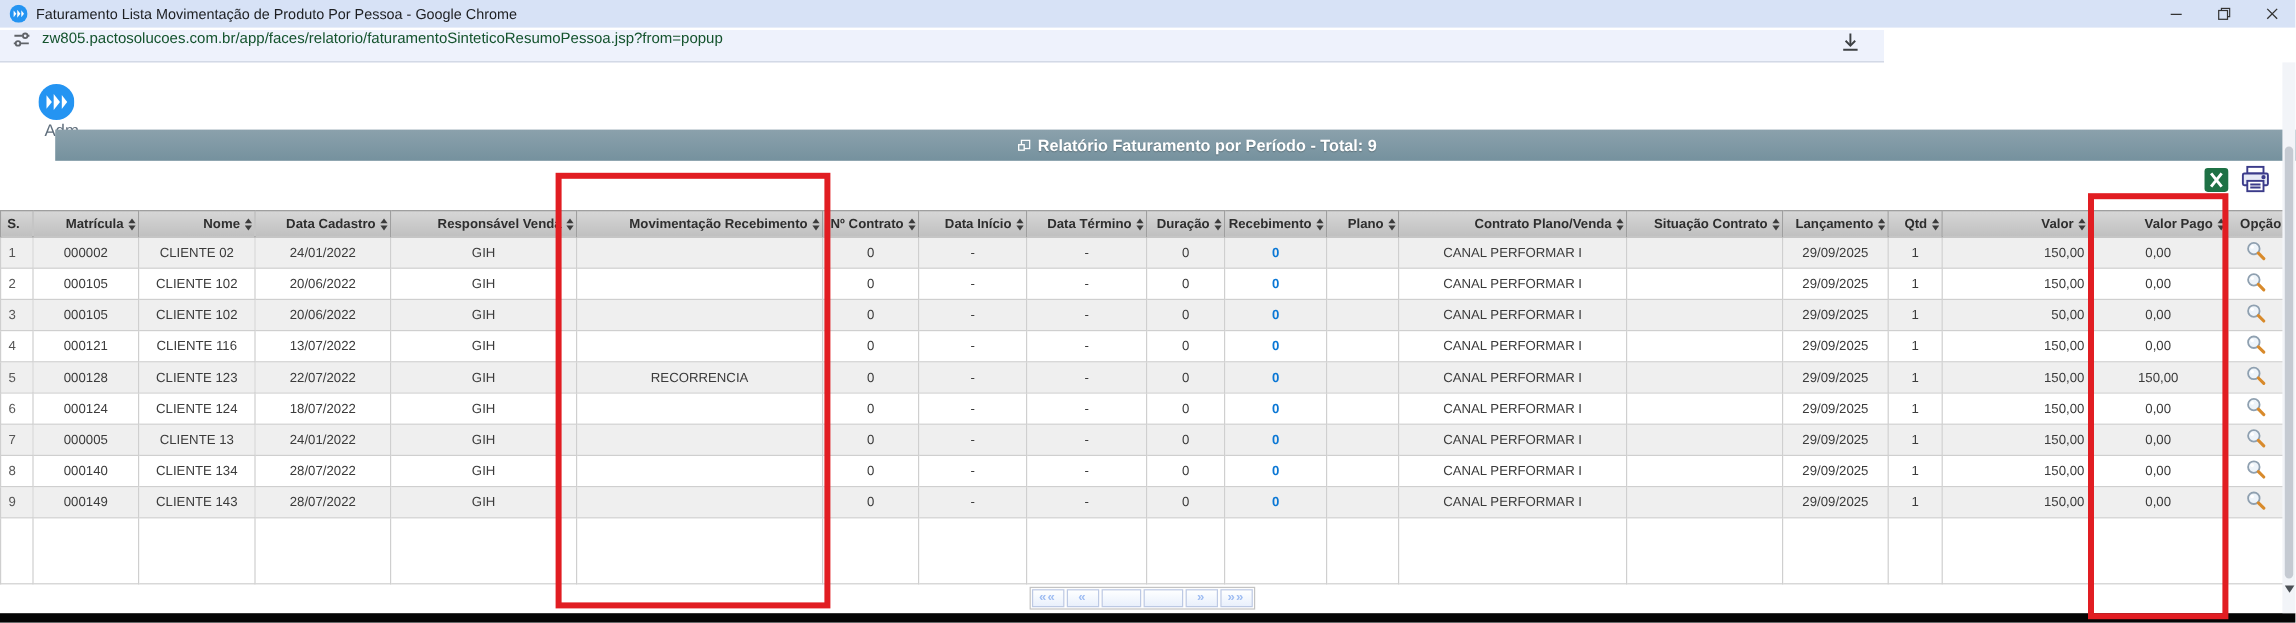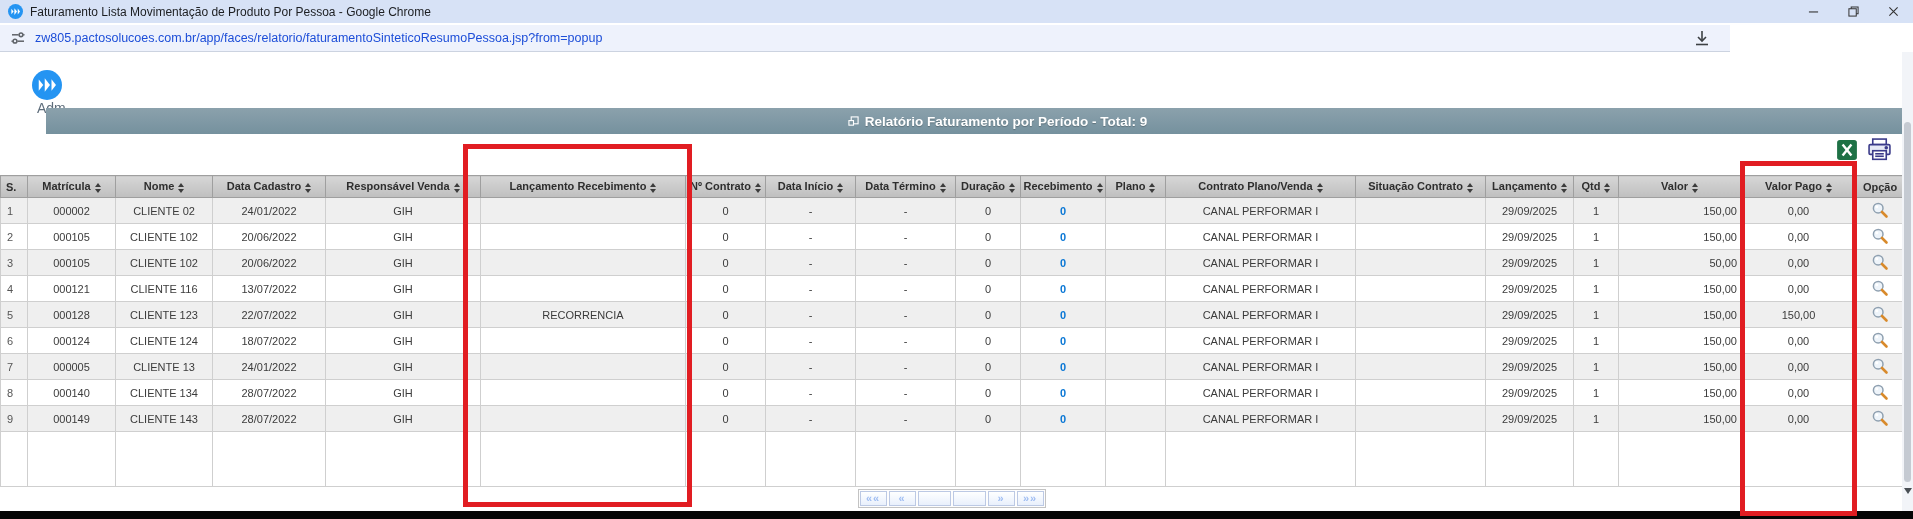--- a/index.html
+++ b/index.html
@@ -16,24 +16,24 @@
     position: absolute; left:0; top:0; width:1913px; height:23px;
     background: #d7e2f6;
     display: flex; align-items: center;
     padding-left: 8px; font-size: 12px; color: #1c1e21;
   }
   .favicon { width:15px; height:15px; display:inline-flex; margin-right:7px; }
   .titlebar .title { flex: 1 1 auto; white-space: nowrap; overflow: hidden; }
   .winbtns { display:flex; height:100%; }
   .wbtn { width:40px; height:100%; display:flex; align-items:center; justify-content:center; cursor:default; }
   .urlbar {
-    position:absolute; left:0; top:25px; width:1730px; height:27px;
+    position:absolute; left:0; top:25px; width:1570px; height:27px;
     background:#eef2fc; border-bottom:1px solid #ccd3e0;
-    display:flex; align-items:center; padding:0 10px;
-    font-size:12.5px; color:#1d4ed8;
+    display:flex; align-items:flex-start; padding:0 10px;
+    font-size:12.5px; color:#14532d;
   }
   .urlbar .tune { width:16px; height:16px; display:inline-flex; margin-right:9px; }
   .urlbar .url { flex:1 1 auto; white-space:nowrap; overflow:hidden; }
   .urlbar .dl { width:20px; height:20px; display:inline-flex; margin-right:8px; }
   
   .admrow { position:absolute; left:29px; top:70px; display:flex; align-items:center;flex-direction:column; }
   .pacto { width:30px; height:30px; display:inline-flex; }
   .admlbl { margin-left:8px; font-size:14px; color:#5f6e7c; }
   .reporthdr {
     position:absolute; left:0; top:108px; width:1903px; height:26px;
@@ -51,21 +51,21 @@
   table.grid { border-collapse:collapse; table-layout:fixed; width:1903px; font-size:11px; }
   col.c0{width:27px} col.c1{width:88px} col.c2{width:97px} col.c3{width:113px}
   col.c4{width:155px} col.c5{width:205px} col.c6{width:80px} col.c7{width:90px}
   col.c8{width:100px} col.c9{width:65px} col.c10{width:85px} col.c11{width:60px}
   col.c12{width:190px} col.c13{width:130px} col.c14{width:88px} col.c15{width:45px}
   col.c16{width:122px} col.c17{width:116px} col.c18{width:47px}
   table.grid th {
     background:linear-gradient(#d6d6d6,#bfbfbf);
     border:1px solid #9f9f9f; height:22px;
     font-size:11px; font-weight:bold; color:#2e2e2e;
-    text-align:center; white-space:nowrap; overflow:hidden; padding:0 2px;
+    text-align:right; white-space:nowrap; overflow:hidden; padding:0 2px;
   }
   table.grid th:first-child { text-align:left; padding-left:5px; }
   table.grid td {
     border:1px solid #cfcfcf; height:26px; background:#fff;
     text-align:center; color:#3b3b3b; white-space:nowrap; overflow:hidden; padding:0 2px;
   }
   table.grid tbody tr:nth-child(odd) td { background:#efefef; }
   table.grid td:first-child { text-align:left; padding-left:6px; color:#555; }
   table.grid td:nth-child(17) { text-align:right; padding-right:3px; }
   table.grid td.link { color:#0a77d5; font-weight:bold; cursor:pointer; }
@@ -215,21 +215,21 @@
         <col class="c17">
         <col class="c18">
     </colgroup>
     <thead>
         <tr>
           <th><span>S.</span></th>
           <th><span>Matrícula</span><span class="sort"><i class="u"></i><i class="d"></i></span></th>
           <th><span>Nome</span><span class="sort"><i class="u"></i><i class="d"></i></span></th>
           <th><span>Data Cadastro</span><span class="sort"><i class="u"></i><i class="d"></i></span></th>
           <th><span>Responsável Venda</span><span class="sort"><i class="u"></i><i class="d"></i></span></th>
-          <th><span>Lançamento Recebimento</span><span class="sort"><i class="u"></i><i class="d"></i></span></th>
+          <th><span>Movimentação Recebimento</span><span class="sort"><i class="u"></i><i class="d"></i></span></th>
           <th><span>Nº Contrato</span><span class="sort"><i class="u"></i><i class="d"></i></span></th>
           <th><span>Data Início</span><span class="sort"><i class="u"></i><i class="d"></i></span></th>
           <th><span>Data Término</span><span class="sort"><i class="u"></i><i class="d"></i></span></th>
           <th><span>Duração</span><span class="sort"><i class="u"></i><i class="d"></i></span></th>
           <th><span>Recebimento</span><span class="sort"><i class="u"></i><i class="d"></i></span></th>
           <th><span>Plano</span><span class="sort"><i class="u"></i><i class="d"></i></span></th>
           <th><span>Contrato Plano/Venda</span><span class="sort"><i class="u"></i><i class="d"></i></span></th>
           <th><span>Situação Contrato</span><span class="sort"><i class="u"></i><i class="d"></i></span></th>
           <th><span>Lançamento</span><span class="sort"><i class="u"></i><i class="d"></i></span></th>
           <th><span>Qtd</span><span class="sort"><i class="u"></i><i class="d"></i></span></th>

